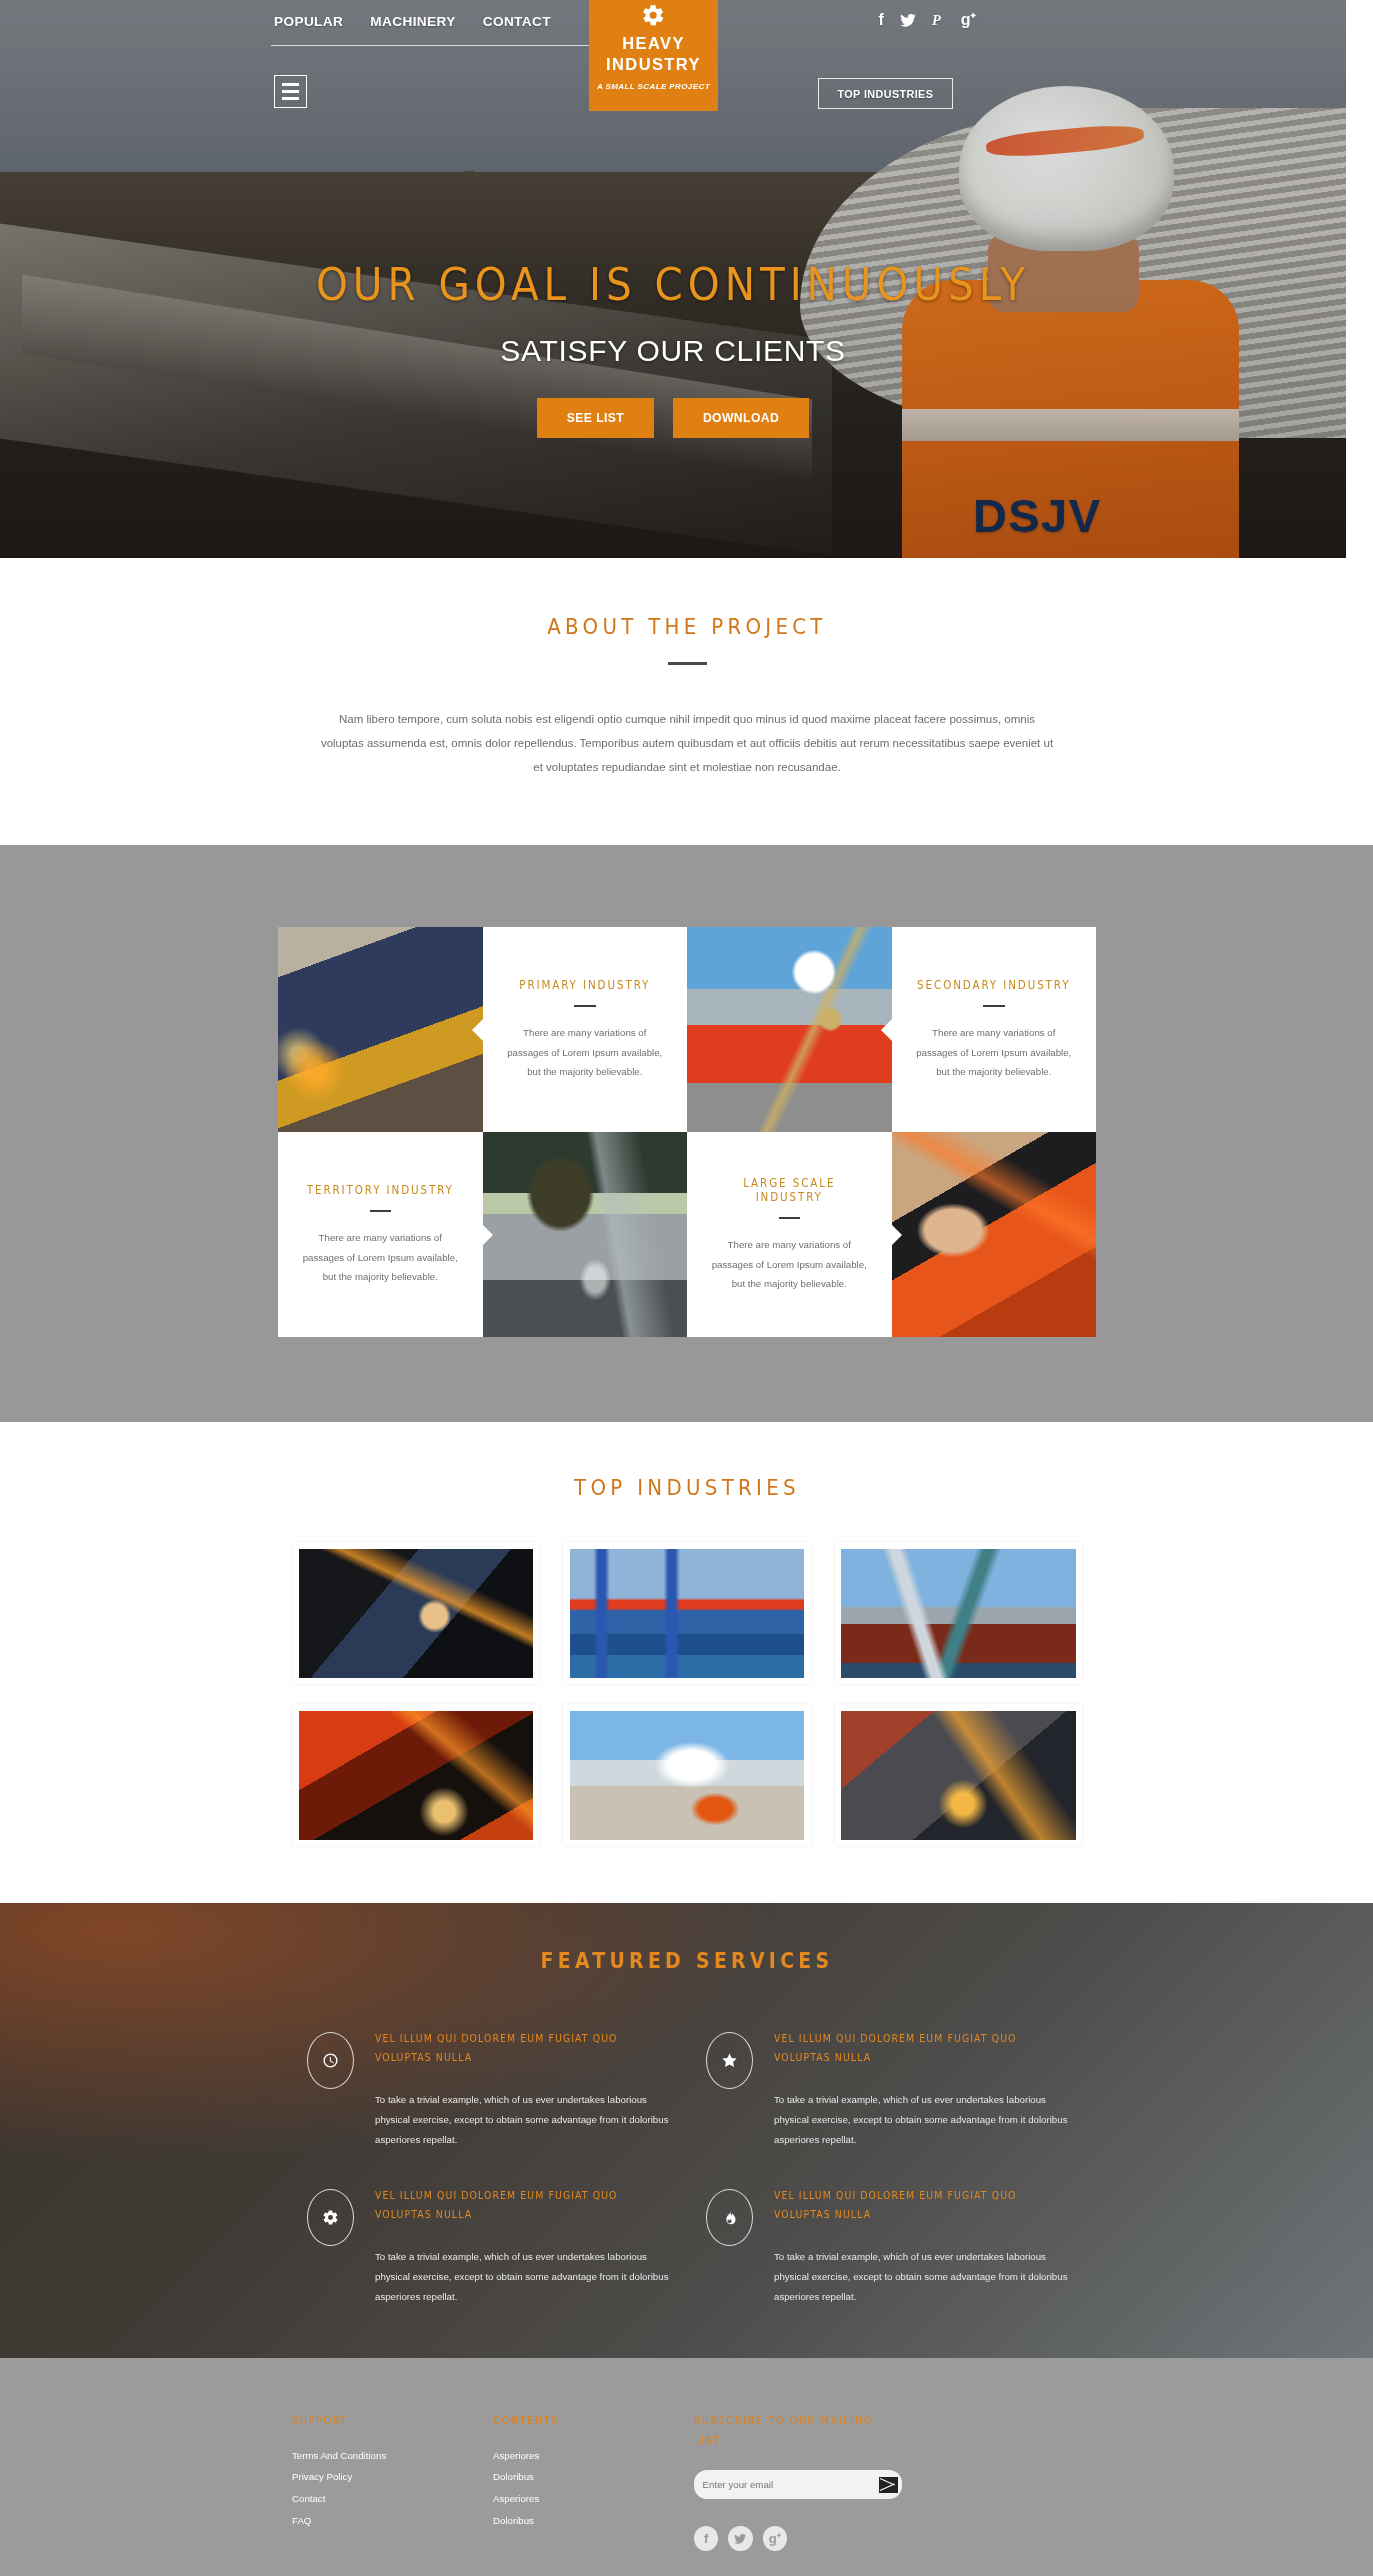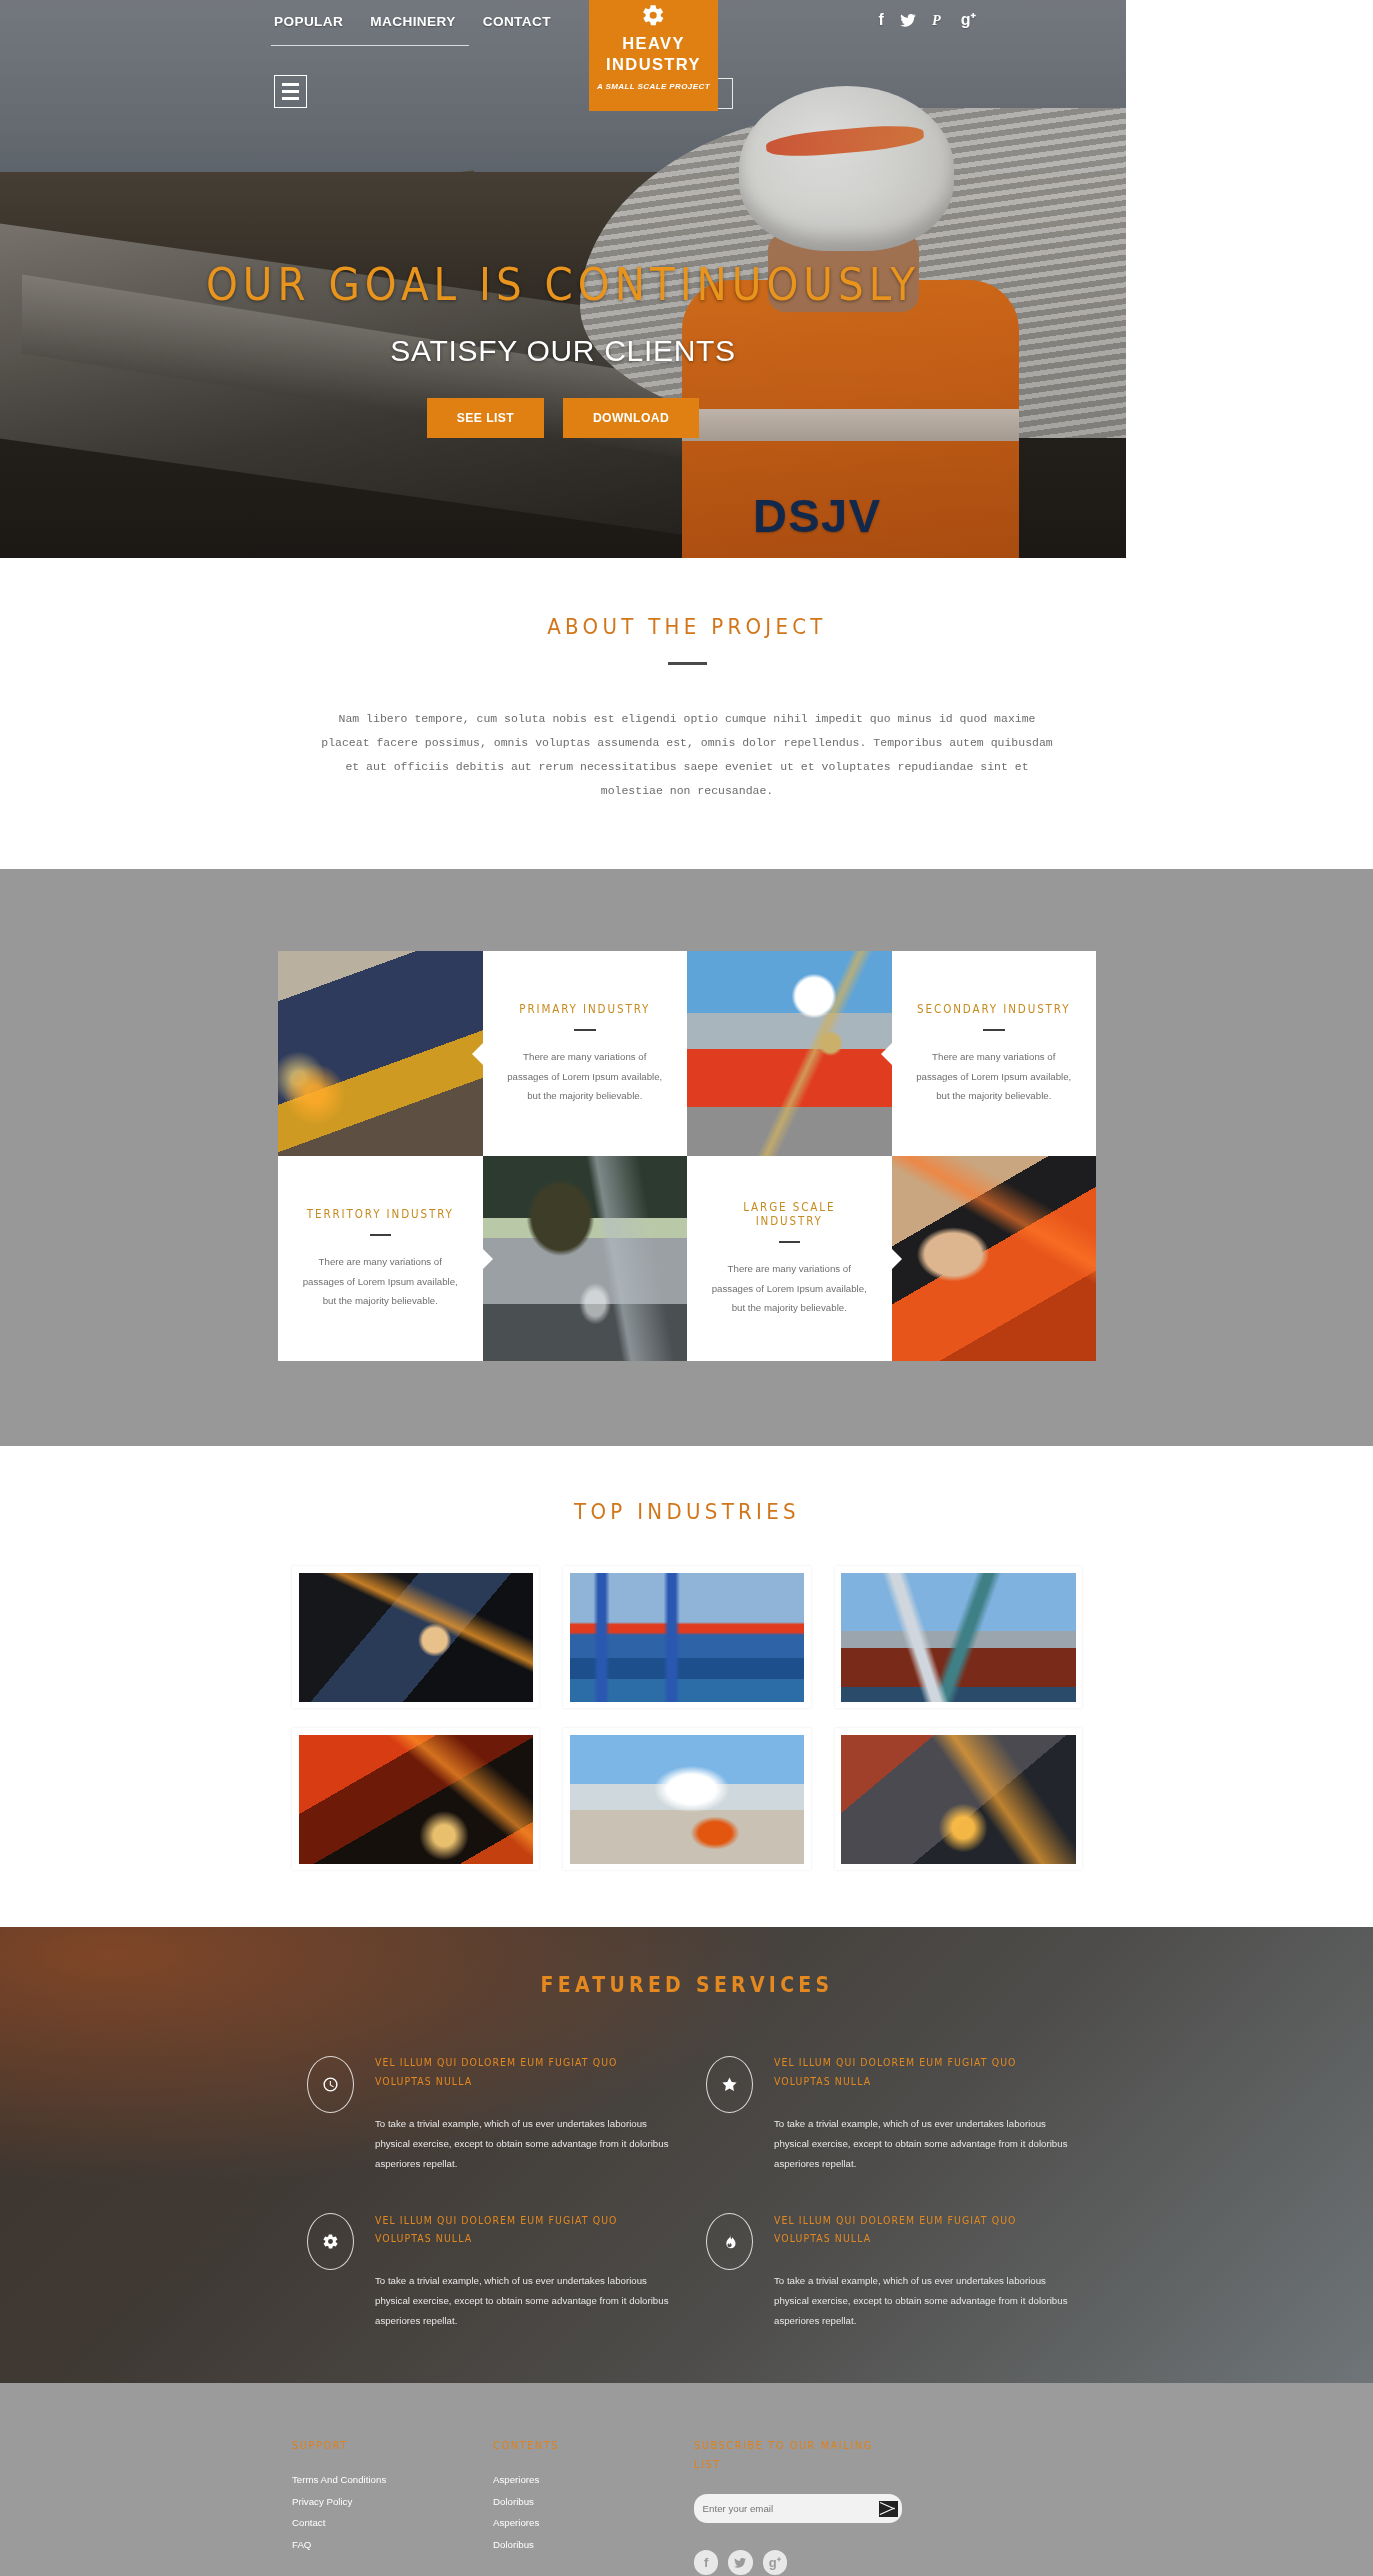--- a/index.html
+++ b/index.html
@@ -9,21 +9,21 @@
     font-family: "Liberation Sans", sans-serif;
     background: #ffffff;
     width: 1374px;
     overflow-x: hidden;
   }
   .page { position: relative; width: 1374px; }
 
   
   .hero {
     position: relative;
-    width: 1126px;
+    width: 1346px;
     height: 558px;
     overflow: hidden;
     background: #4a4b50;
     text-decoration: underline;
   }
   .hero-photo { position: absolute; inset: 0; }
   .hero-sky {
     position: absolute; left: 0; top: 0; width: 1374px; height: 215px;
     background: linear-gradient(180deg,#8d9299 0%,#7d838b 40%,#6e757d 75%,#5d646c 100%);
   }
@@ -173,21 +173,21 @@
   .sec-title {
     color: #d2761b; font-size: 22px; letter-spacing: 4.3px;
     font-family: "DejaVu Sans Condensed","Liberation Sans", sans-serif;
     font-weight: normal;
   }
   .sec-rule {
     width: 39px; height: 2.9px; background: #4a4a4a; margin: 23px auto 0;
   }
   .about-text {
     max-width: 761px; margin: 42px auto 0; color: #6d6d6d;
-    font-size: 11.5px; line-height: 2.1; padding: 0 14.4px; font-family: Liberation Mono, monospace;
+    font-size: 11.5px; line-height: 2.1; padding: 0 14.4px;
   }
 
   
   .grid-section { background: #989898; padding: 70px 0 73px; }
   .grid-wrap {
     width: 818px; margin: 12px auto;
     display: grid; grid-template-columns: repeat(4, 1fr);
     grid-auto-rows: 205px;
   }
   .cell { position: relative; overflow: hidden; }

